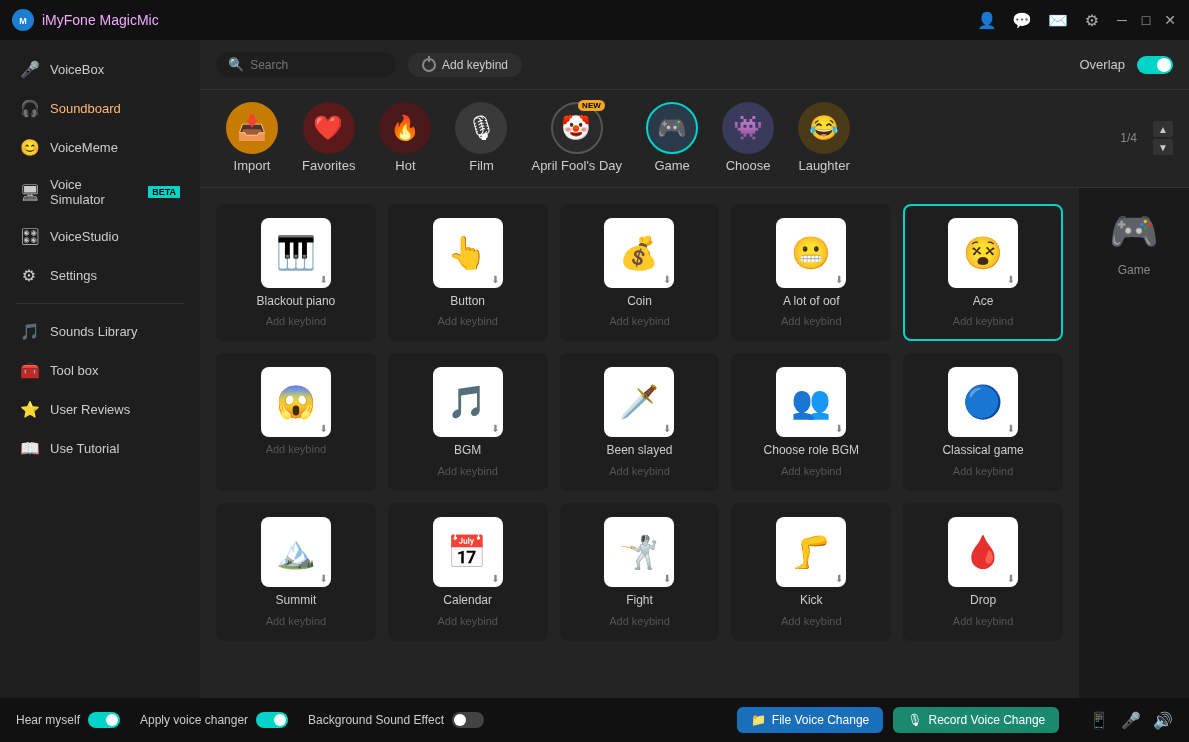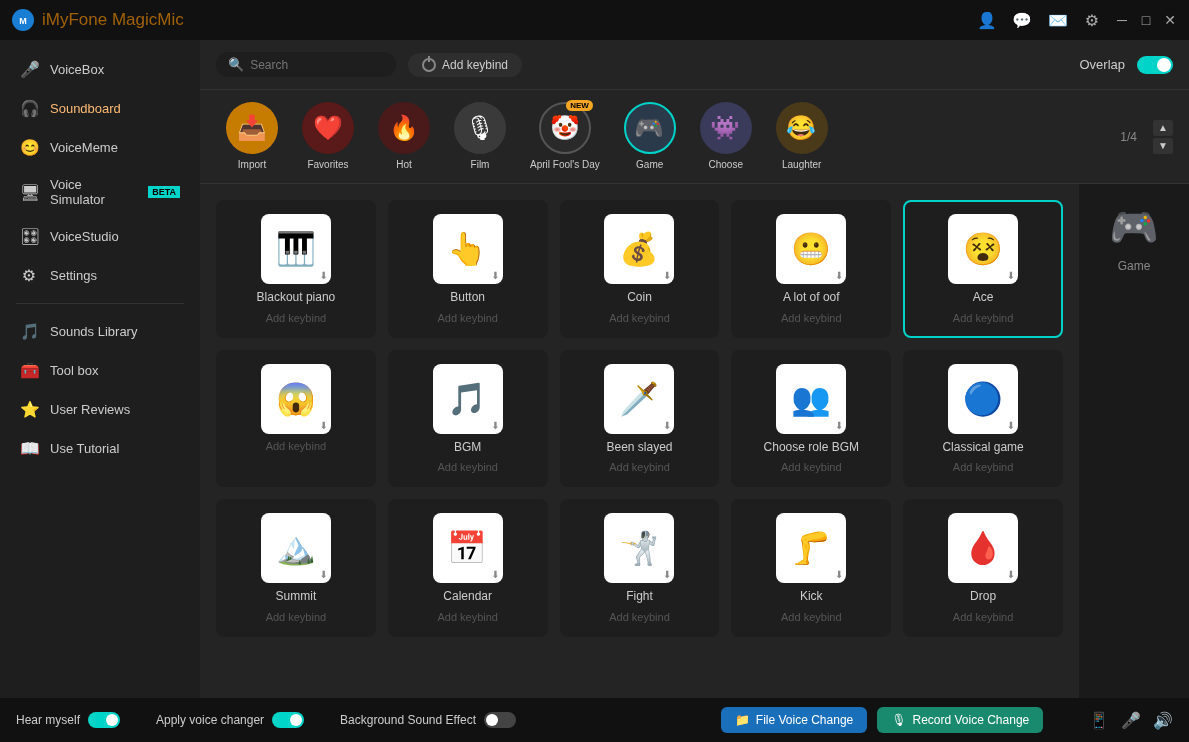--- a/index.html
+++ b/index.html
@@ -5,21 +5,21 @@
     * { margin: 0; padding: 0; box-sizing: border-box; }
     body { width: 1189px; height: 742px; background: #1a1a1a; font-family: 'Segoe UI', Arial, sans-serif; color: #fff; overflow: hidden; display: flex; flex-direction: column; }
 
     
     .titlebar {
       height: 40px; background: #111; display: flex; align-items: center; padding: 0 12px; flex-shrink: 0;
       justify-content: space-between;
     }
     .titlebar-left { display: flex; align-items: center; gap: 8px; }
     .titlebar-logo { width: 22px; height: 22px; background: #1a7fd4; border-radius: 50%; display: flex; align-items: center; justify-content: center; font-size: 10px; color: #fff; font-weight: bold; }
-    .titlebar-title { font-size: 17px; color: #a16207; }
+    .titlebar-title { font-size: 14px; color: #f0abfc; }
     .titlebar-right { display: flex; align-items: center; gap: 16px; }
     .titlebar-icon { color: #aaa; font-size: 16px; cursor: pointer; }
     .titlebar-controls { display: flex; gap: 10px; }
     .ctrl-btn { width: 14px; height: 14px; display: flex; align-items: center; justify-content: center; color: #aaa; font-size: 14px; cursor: pointer; }
 
     
     .app-body { display: flex; flex: 1; overflow: hidden; }
 
     
     .sidebar {
@@ -68,21 +68,21 @@
       overflow: hidden;
     }
     .category-tab {
       display: flex; flex-direction: column; align-items: center; gap: 4px; padding: 4px 10px; cursor: pointer;
       min-width: 70px;
     }
     .category-tab .tab-icon {
       width: 52px; height: 52px; border-radius: 50%; display: flex; align-items: center; justify-content: center;
       font-size: 22px; background: #333; position: relative;
     }
-    .category-tab .tab-label { font-size: 10px; color: #ccc; text-align: center; line-height: 1.3; }
+    .category-tab .tab-label { font-size: 13px; color: #ccc; text-align: center; line-height: 1.3; }
     .category-tab.active .tab-icon { border: 2px solid #00d4c8; }
     .new-badge {
       position: absolute; top: -4px; right: -4px; background: #f5a623; color: #000; font-size: 8px;
       font-weight: bold; padding: 1px 4px; border-radius: 8px;
     }
     .tab-page { font-size: 12px; color: #888; margin-left: auto; }
     .tab-nav { display: flex; flex-direction: column; gap: 2px; margin-left: 8px; }
     .tab-nav-btn { background: #333; border: none; color: #ccc; width: 20px; height: 16px; font-size: 10px; cursor: pointer; border-radius: 2px; }
 
     
@@ -107,21 +107,21 @@
     
     .game-panel {
       width: 110px; background: #1a1a1a; display: flex; flex-direction: column; align-items: center;
       justify-content: flex-start; padding: 20px 10px; gap: 8px; flex-shrink: 0;
     }
     .game-panel-icon { font-size: 40px; color: #888; }
     .game-panel-label { font-size: 12px; color: #888; }
 
     
     .bottom-bar {
-      height: 44px; background: #111; display: flex; align-items: center; padding: 0 16px; gap: 36px; flex-shrink: 0;
+      height: 44px; background: #111; display: flex; align-items: center; padding: 0 16px; gap: 20px; flex-shrink: 0;
     }
     .bottom-item { display: flex; align-items: center; gap: 8px; font-size: 12px; color: #ccc; }
     .toggle-sm { width: 32px; height: 16px; border-radius: 8px; position: relative; cursor: pointer; }
     .toggle-sm .knob { width: 12px; height: 12px; background: #fff; border-radius: 50%; position: absolute; top: 2px; }
     .toggle-sm.on { background: #00d4c8; }
     .toggle-sm.on .knob { right: 2px; }
     .toggle-sm.off { background: #444; }
     .toggle-sm.off .knob { left: 2px; }
     .bottom-btns { display: flex; gap: 10px; margin-left: auto; }
     .action-btn {

